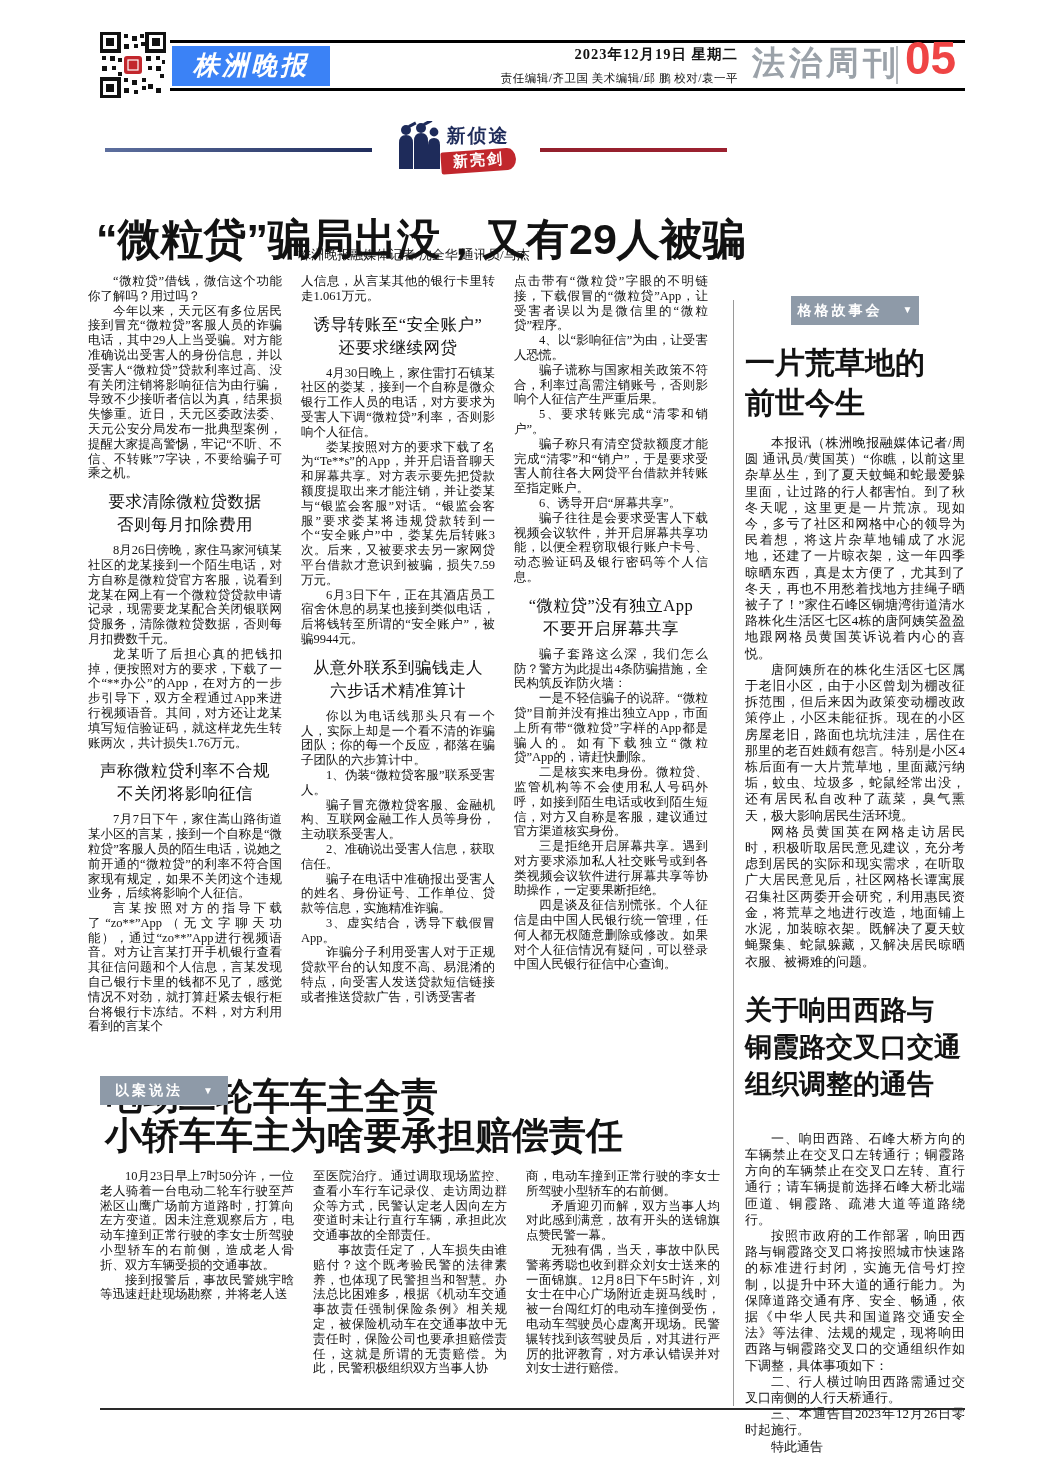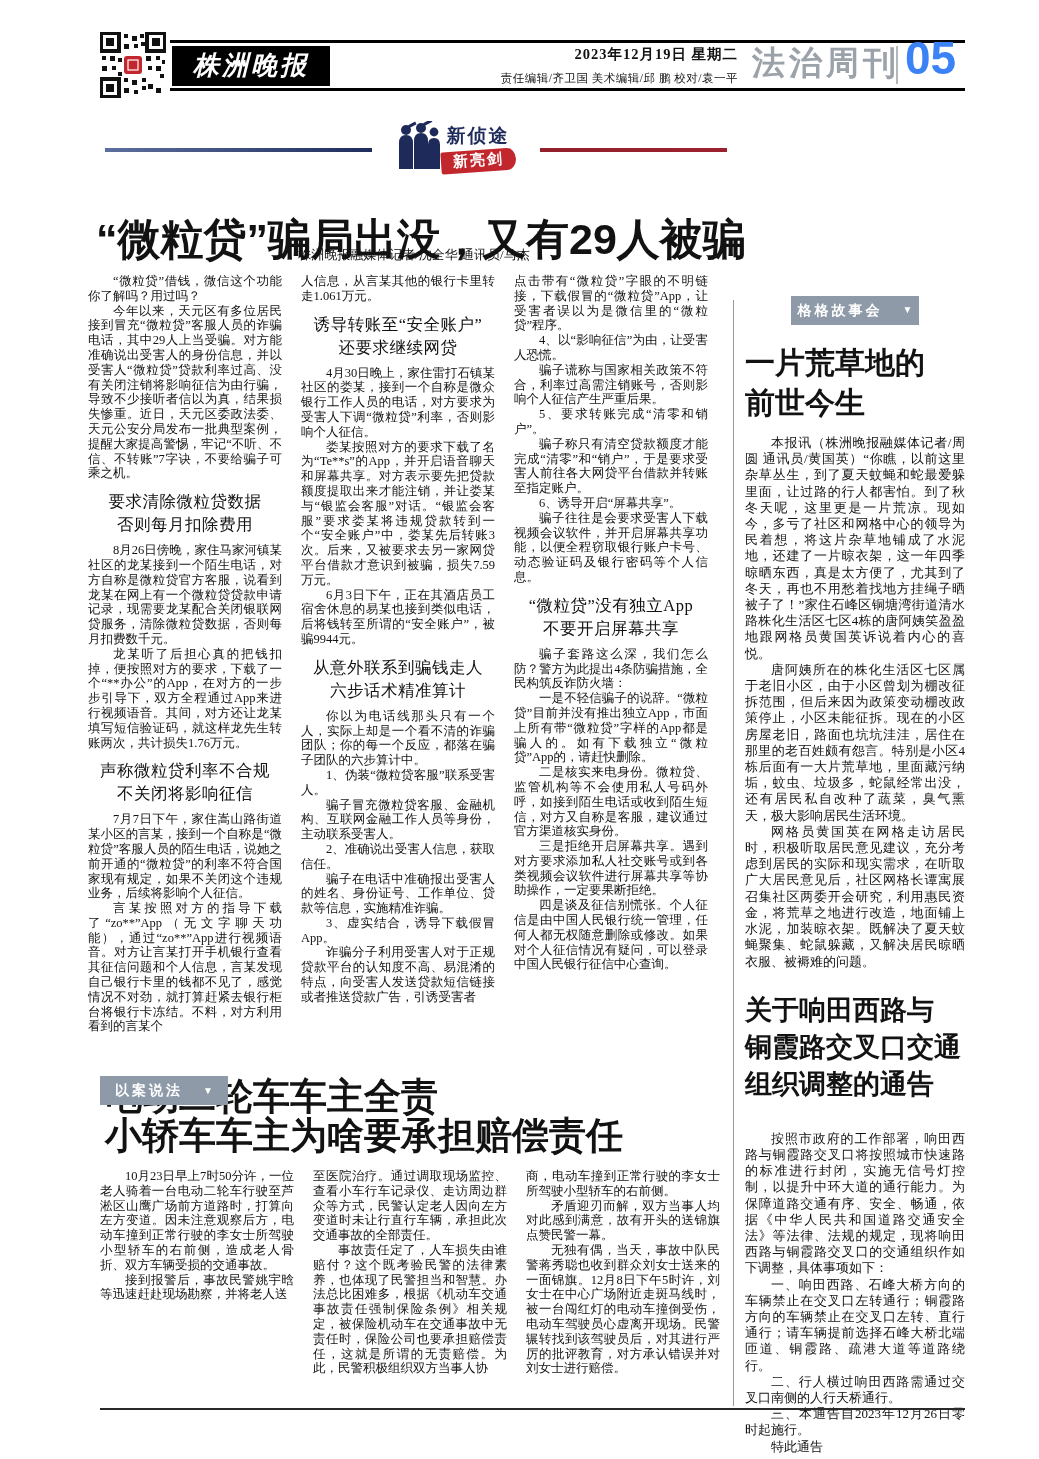--- a/index.html
+++ b/index.html
@@ -3,30 +3,30 @@
 <meta charset="utf-8">
 <style>
   html,body{margin:0;padding:0;background:#e8e8e8;}
   .page{position:relative;width:1039px;height:1459px;background:#ffffff;margin:0 auto;
         font-family:"Liberation Serif","DejaVu Serif",serif;color:#121212;overflow:hidden;}
 
   
   .qr{position:absolute;left:100px;top:32px;width:66px;height:66px;}
   .rule-top{position:absolute;left:170px;top:40px;width:795px;height:3px;background:#000;}
   .rule-bot{position:absolute;left:170px;top:88px;width:795px;height:3px;background:#000;}
-  .logo{position:absolute;left:172px;top:46px;width:158px;height:40px;background:#000000;
+  .logo{position:absolute;left:172px;top:46px;width:158px;height:40px;background:#3b82f6;
         color:#fff;font-weight:700;font-style:italic;font-size:26px;line-height:40px;
         text-align:center;letter-spacing:3px;}
   .dateblock{position:absolute;left:420px;top:45px;width:318px;text-align:right;}
   .date1{font-size:14.5px;font-weight:700;letter-spacing:1px;}
   .date2{font-size:11.5px;margin-top:7px;letter-spacing:0.5px;}
   .section{position:absolute;left:752px;top:41px;font-size:33px;font-weight:700;color:#9ba2a9;
            letter-spacing:4px;font-family:"Liberation Sans",sans-serif;}
   .pagebar{position:absolute;left:896px;top:46px;width:2px;height:38px;background:#b2b7bc;}
-  .pageno{position:absolute;left:905px;top:31px;font-size:46px;font-weight:900;color:#3b82f6;
+  .pageno{position:absolute;left:905px;top:31px;font-size:46px;font-weight:900;color:#ef4444;
           font-family:"Liberation Sans",sans-serif;}
 
   
   .strip{position:absolute;left:105px;top:148px;width:622px;height:4px;
          background:linear-gradient(90deg,#5d6f9e,#1e2b5a 44%,#8e1f2a 56%,#9c2130);}
   .col-badge{position:absolute;left:372px;top:115px;width:168px;height:64px;background:#fff;
              display:flex;align-items:center;justify-content:center;}
   .sil{flex:0 0 auto;}
   .cb-text{display:flex;flex-direction:column;align-items:center;}
   .cb-l1{color:#1e2b5a;font-weight:900;font-size:19px;letter-spacing:2px;
@@ -203,22 +203,22 @@
     <h2 class="story-title">
       <span>一片荒草地的</span><br><span>前世今生</span>
     </h2>
     <p class="p">本报讯（株洲晚报融媒体记者/周圆 通讯员/黄国英）“你瞧，以前这里杂草丛生，到了夏天蚊蝇和蛇最爱躲里面，让过路的行人都害怕。到了秋冬天呢，这里更是一片荒凉。现如今，多亏了社区和网格中心的领导为民着想，将这片杂草地铺成了水泥地，还建了一片晾衣架，这一年四季晾晒东西，真是太方便了，尤其到了冬天，再也不用愁着找地方挂绳子晒被子了！”家住石峰区铜塘湾街道清水路株化生活区七区4栋的唐阿姨笑盈盈地跟网格员黄国英诉说着内心的喜悦。</p>
     <p class="p">唐阿姨所在的株化生活区七区属于老旧小区，由于小区曾划为棚改征拆范围，但后来因为政策变动棚改政策停止，小区未能征拆。现在的小区房屋老旧，路面也坑坑洼洼，居住在那里的老百姓颇有怨言。特别是小区4栋后面有一大片荒草地，里面藏污纳垢，蚊虫、垃圾多，蛇鼠经常出没，还有居民私自改种了蔬菜，臭气熏天，极大影响居民生活环境。</p>
     <p class="p">网格员黄国英在网格走访居民时，积极听取居民意见建议，充分考虑到居民的实际和现实需求，在听取广大居民意见后，社区网格长谭寓展召集社区两委开会研究，利用惠民资金，将荒草之地进行改造，地面铺上水泥，加装晾衣架。既解决了夏天蚊蝇聚集、蛇鼠躲藏，又解决居民晾晒衣服、被褥难的问题。</p>
 
     <h2 class="notice-title">
       <span>关于响田西路与</span><br><span>铜霞路交叉口交通</span><br><span>组织调整的通告</span>
     </h2>
+    <p class="p">一、响田西路、石峰大桥方向的车辆禁止在交叉口左转通行；铜霞路方向的车辆禁止在交叉口左转、直行通行；请车辆提前选择石峰大桥北端匝道、铜霞路、疏港大道等道路绕行。</p>
     <p class="p">按照市政府的工作部署，响田西路与铜霞路交叉口将按照城市快速路的标准进行封闭，实施无信号灯控制，以提升中环大道的通行能力。为保障道路交通有序、安全、畅通，依据《中华人民共和国道路交通安全法》等法律、法规的规定，现将响田西路与铜霞路交叉口的交通组织作如下调整，具体事项如下：</p>
-    <p class="p">一、响田西路、石峰大桥方向的车辆禁止在交叉口左转通行；铜霞路方向的车辆禁止在交叉口左转、直行通行；请车辆提前选择石峰大桥北端匝道、铜霞路、疏港大道等道路绕行。</p>
     <p class="p">二、行人横过响田西路需通过交叉口南侧的人行天桥通行。</p>
     <p class="p">三、本通告自2023年12月26日零时起施行。</p>
     <p class="p">特此通告</p>
     <div class="sig">株洲市公安局交通警察支队</div>
 
   </div>
 
   <div class="case">
     <div class="badge-gray case-badge">
       <span>以案说法</span>

